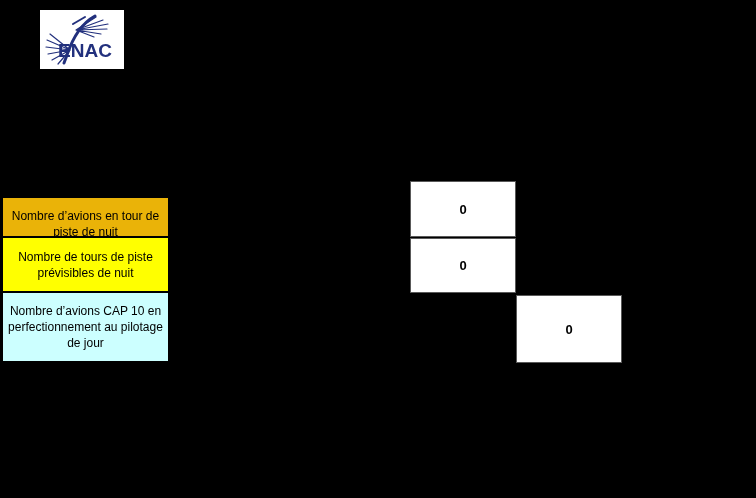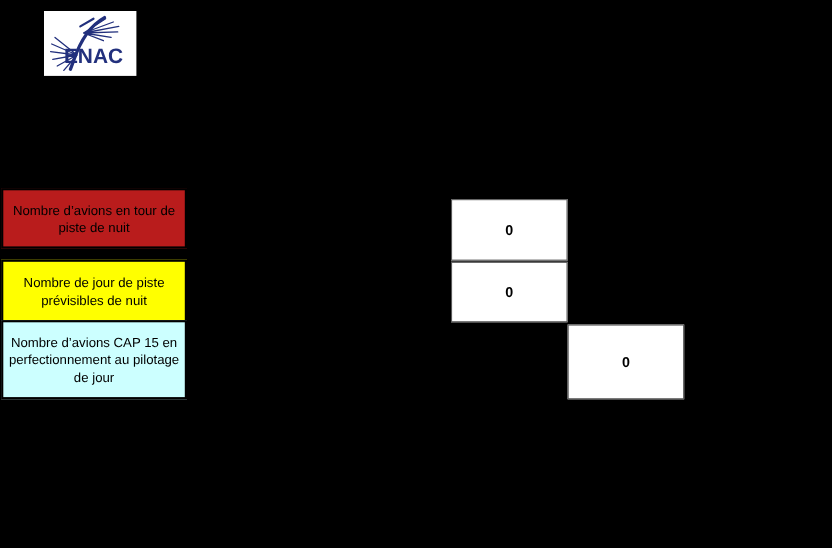--- a/index.html
+++ b/index.html
@@ -12,21 +12,21 @@
     position:absolute;left:40px;top:10px;width:84px;height:59px;
     background:#ffffff;display:flex;align-items:center;justify-content:center;
   }
   
   .label-box{
     position:absolute;left:1px;width:169px;box-sizing:border-box;
     border:2px solid #000000;color:#000000;
     display:flex;align-items:center;justify-content:center;
     text-align:center;font-size:12px;line-height:16px;padding:1px 3px;
   }
-  .label-a{top:171px;height:55px;background:#b91c1c;}
+  .label-a{top:196px;height:55px;background:#eab308;}
   .label-b{top:236px;height:57px;background:#ffff00;}
   .label-c{top:291px;height:72px;background:#ccffff;}
   
   .value-box{
     position:absolute;box-sizing:border-box;background:#ffffff;
     border:1px solid #595959;color:#000000;
     display:flex;align-items:center;justify-content:center;
     font-weight:bold;font-size:13px;
   }
   .value-a{left:410px;top:181px;width:106px;height:56px;}
@@ -48,25 +48,25 @@
       </g>
       <text x="45" y="47" text-anchor="middle" font-size="19" font-weight="bold" fill="#22307d" font-family="Liberation Sans, sans-serif">ENAC</text>
     </svg>
   </div>
 
   <div class="label-box label-a">
     <span>Nombre d’avions en tour de piste de nuit</span>
   </div>
 
   <div class="label-box label-b">
-    <span>Nombre de jour de piste prévisibles de nuit</span>
+    <span>Nombre de tours de piste prévisibles de nuit</span>
   </div>
 
   <div class="label-box label-c">
-    <span>Nombre d’avions CAP 15 en perfectionnement au pilotage de jour</span>
+    <span>Nombre d’avions CAP 10 en perfectionnement au pilotage de jour</span>
   </div>
 
   <div class="value-box value-a">
     <span>0</span>
   </div>
 
   <div class="value-box value-b">
     <span>0</span>
   </div>
 

